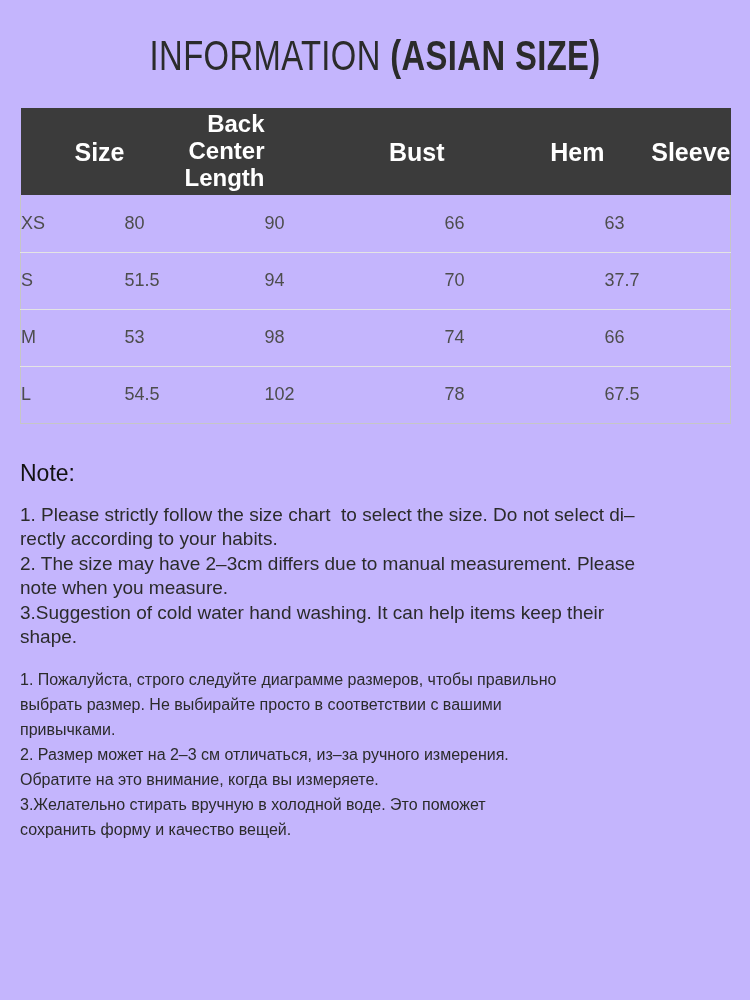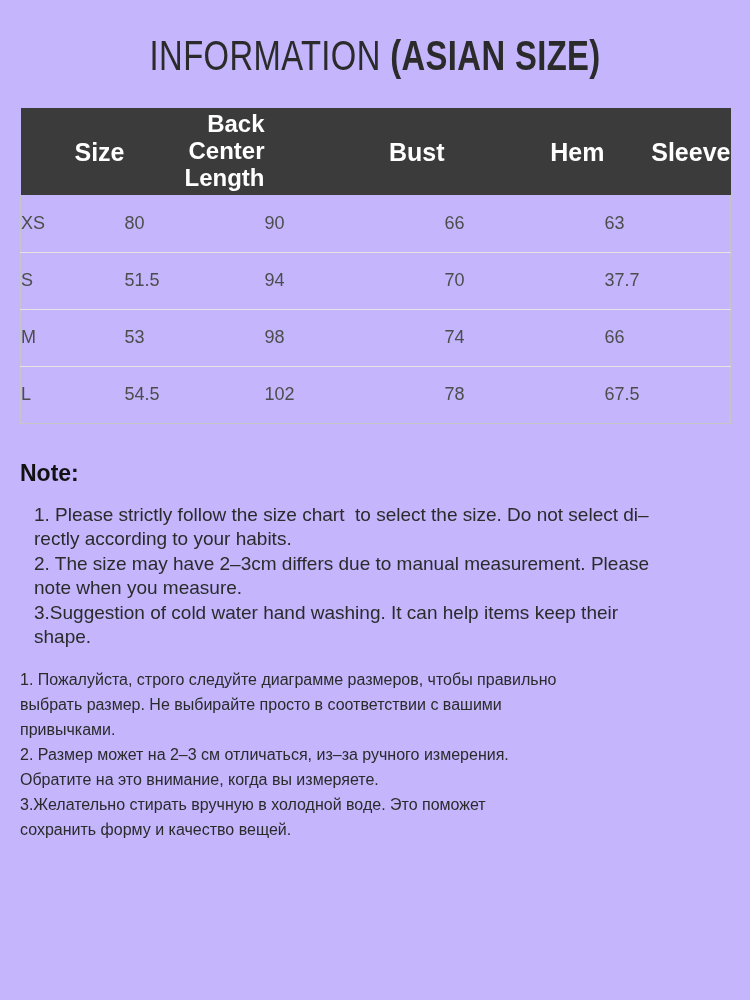--- a/index.html
+++ b/index.html
@@ -58,25 +58,25 @@
     padding: 0;
     border-bottom: 1px solid var(--row-divider, #e4e4e4);
   }
   tbody tr td:first-child { border-left: 1px solid var(--table-border, #c6c6c6); }
   tbody tr td:last-child  { border-right: 1px solid var(--table-border, #c6c6c6); }
   tbody tr:last-child td  { border-bottom: 1px solid var(--table-border, #c6c6c6); }
 
   .note-heading {
     margin: 36px 20px 0 20px;
     font-size: 23px;
-    font-weight: 700;
+    font-weight: 400;
     color: #121212;
   }
   .note-body {
-    margin: 16px 20px 0 34px;
+    margin: 16px 20px 0 20px;
     width: 715px;
     font-size: 19px;
     line-height: 24.5px;
     color: #2b2b2b;
     white-space: pre-wrap;
   }
   .ru-heading {
     margin: 28px 20px 0 22px;
     font-size: 20px;
     font-weight: 600;

